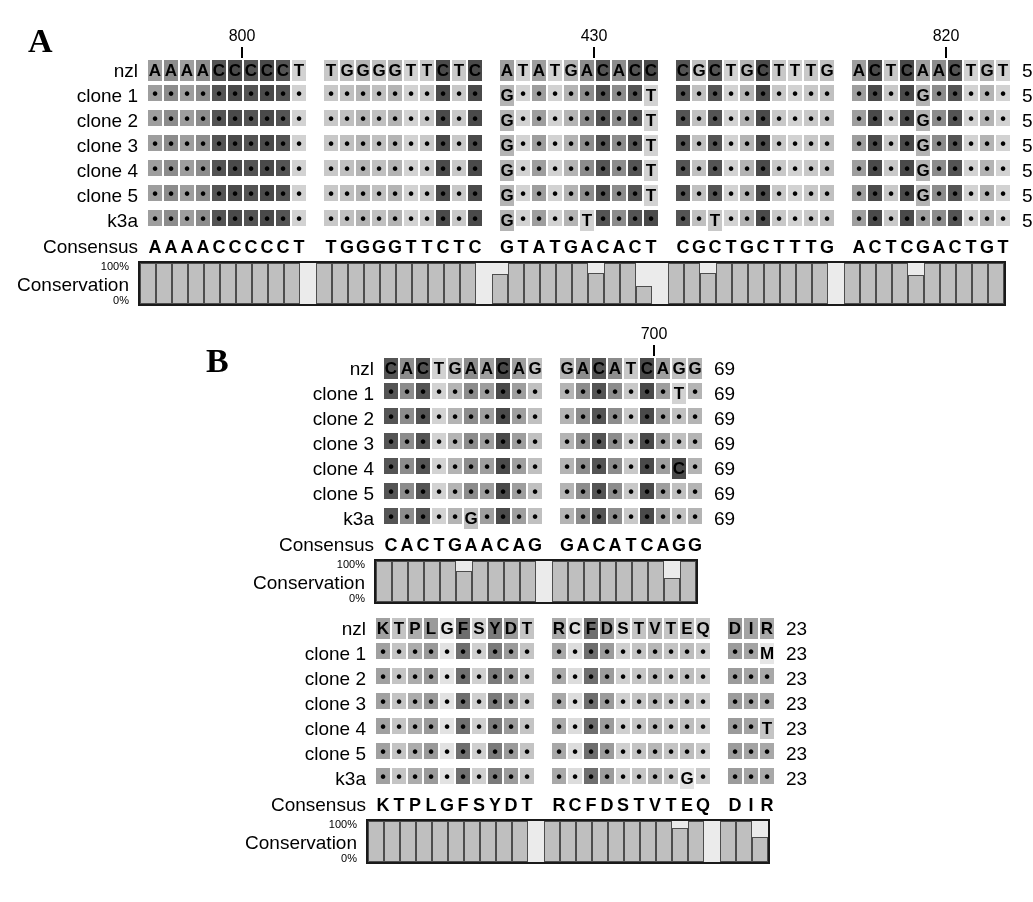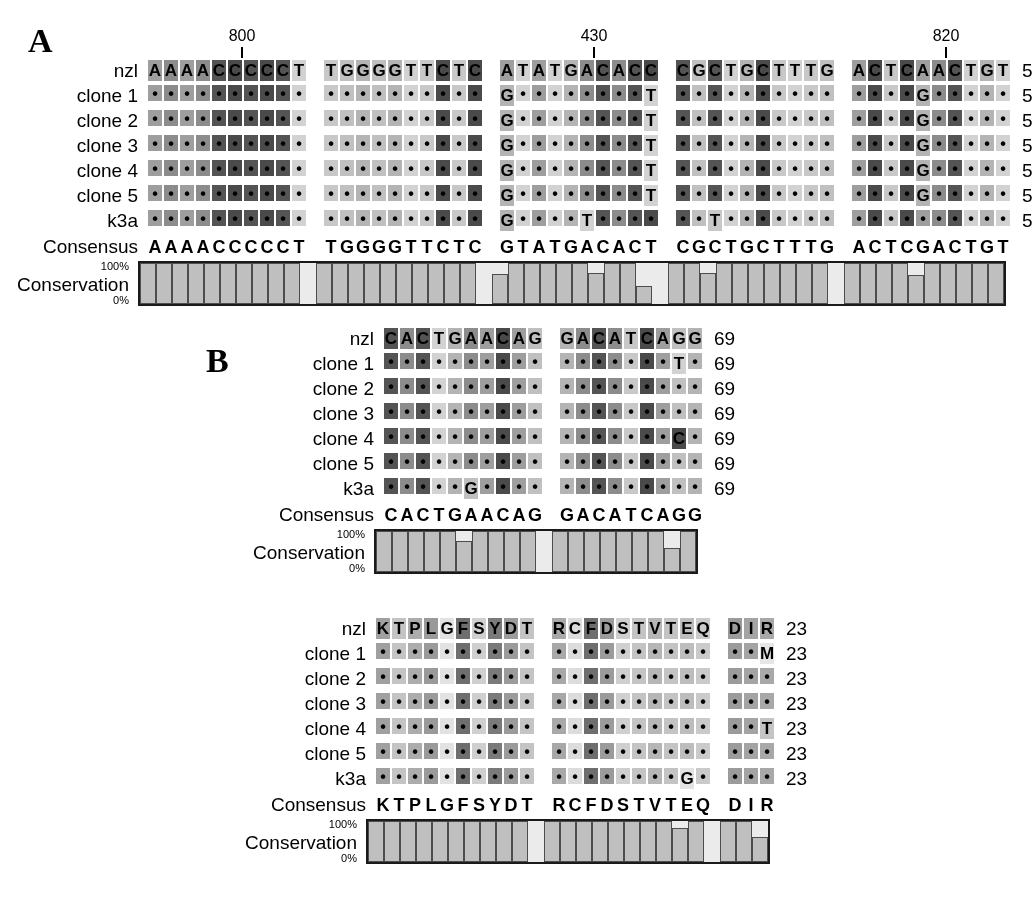--- a/index.html
+++ b/index.html
@@ -1838,20 +1838,26 @@
         <div class="cons-bar">
           <i style="height: 41px;"></i>
         </div>
         <div class="cons-bar">
           <i style="height: 41px;"></i>
         </div>
       </div>
     </div>
   </div>
 <div class="aln" id="panelBnuc" style="left:264px;top:326px;">
+    <div class="ruler">
+      <div class="mark" style="left: 365px; width: 50px; top: 0px;">
+        <div class="num">700</div>
+        <div class="bar"></div>
+      </div>
+    </div>
     <div class="row">
       <div class="rowlabel">nzl</div>
       <div class="blocks">
         <div class="block">
           <div class="cell">
             <div class="inner" style="background: rgb(84, 84, 84);"></div>
             <span class="glyph">C</span>
           </div>
           <div class="cell">
             <div class="inner" style="background: rgb(140, 140, 140);"></div>

